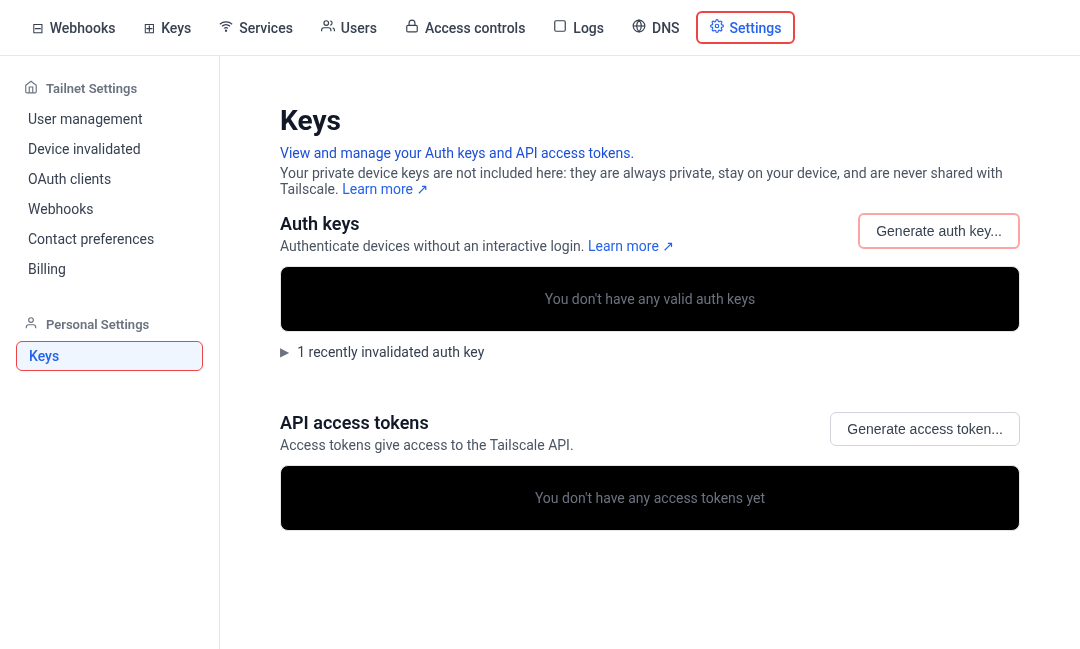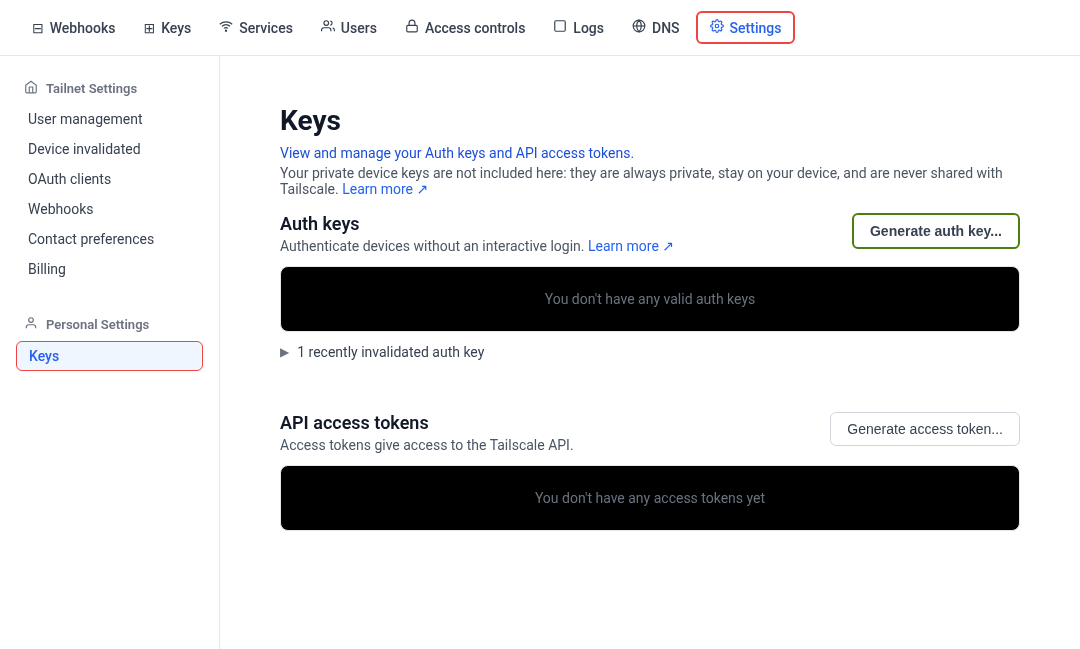--- a/index.html
+++ b/index.html
@@ -134,22 +134,21 @@
       border-radius: 6px;
       border: 1px solid #d1d5db;
       background: #fff;
       cursor: pointer;
       font-size: 14px;
       font-weight: 500;
       color: #374151;
       white-space: nowrap;
     }
     .btn.btn-outlined-red {
-      border: 2px solid #4d7c0f;
-      font-weight: bold;
+      border: 2px solid #fca5a5;
     }
 
     
     .empty-box {
       background: #000000;
       border: 1px solid #e5e7eb;
       border-radius: 8px;
       padding: 24px;
       text-align: center;
       color: #6b7280;

